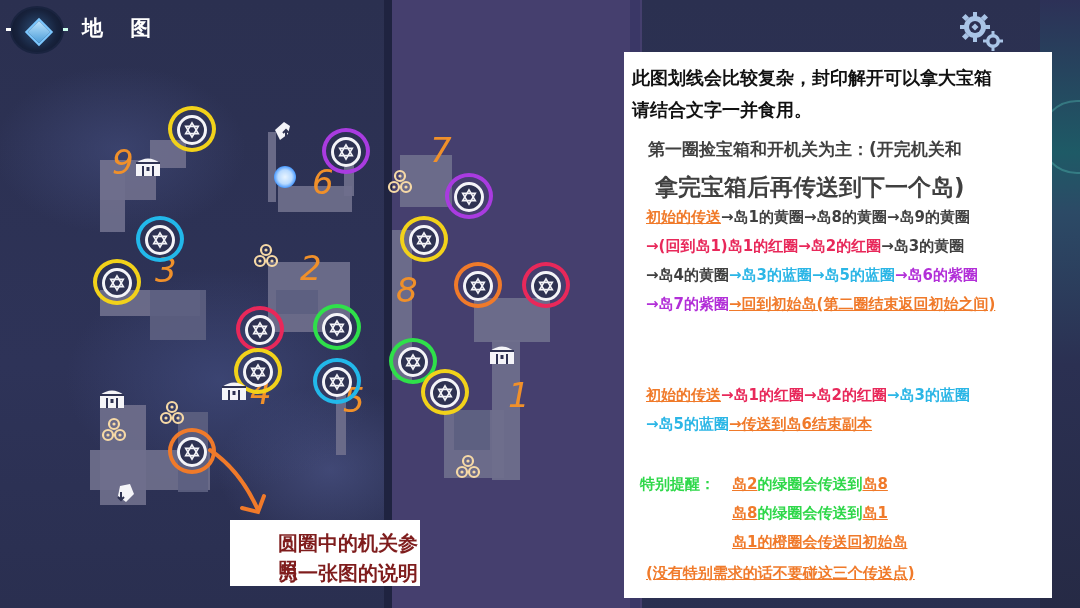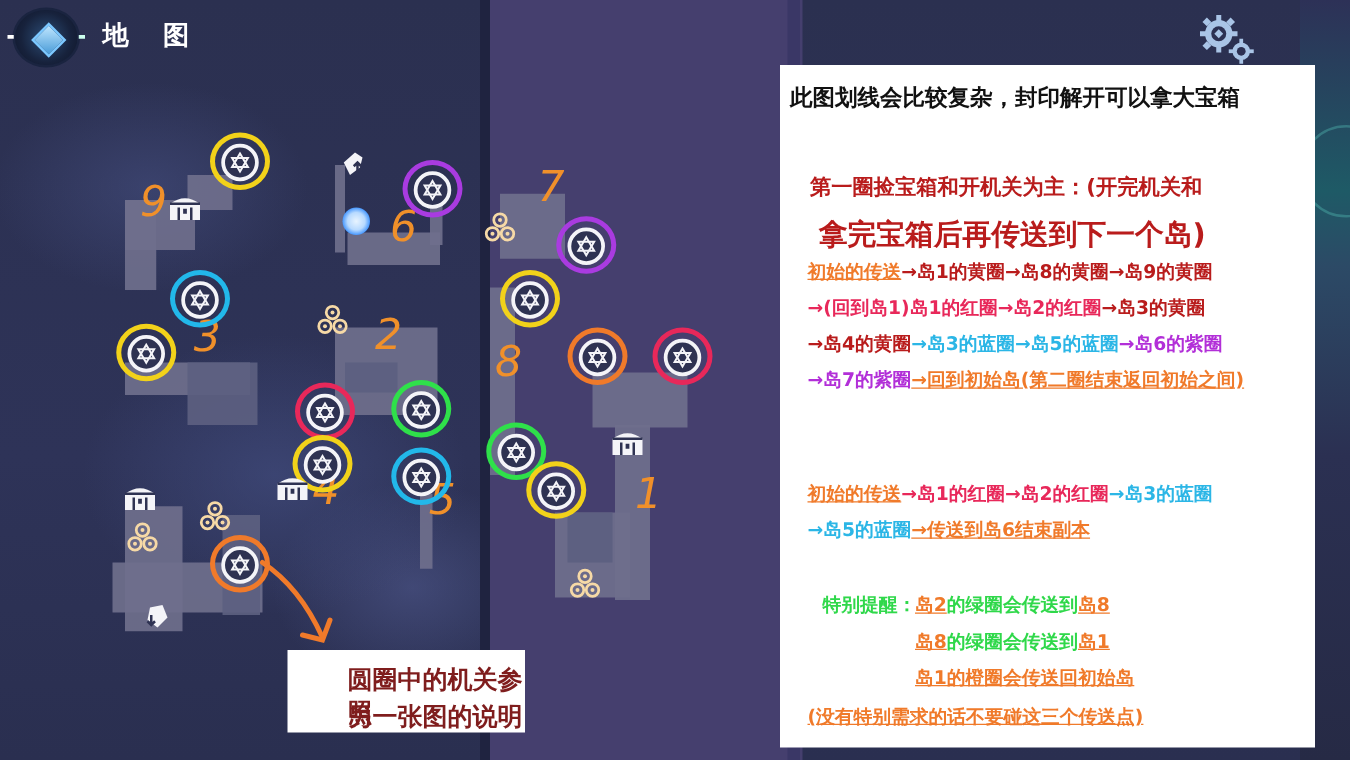--- a/index.html
+++ b/index.html
@@ -45,21 +45,21 @@
   .portal { position:absolute; width:22px; height:22px; border-radius:50%; background:radial-gradient(circle,#e8f4ff 0%,#b8daff 45%,#4a9aff 70%,rgba(74,154,255,0.2) 100%); cursor:pointer; }
   .exit-icon { position:absolute; width:22px; height:24px; cursor:pointer; }
 
   .note-box { position:absolute; left:230px; top:520px; width:190px; height:66px; background:#fff; }
   .note-box div { position:absolute; left:28px; color:#7f1d1d; font-size:20px; font-weight:bold;margin-left:20px; }
 
   .panel { position:absolute; left:624px; top:52px; width:428px; height:546px; background:#ffffff; }
   .panel .line { position:absolute; white-space:nowrap; font-weight:bold; }
   .h1 { font-size:18px; color:#111; left:8px; }
   .c { font-size:15px; }
-  .yellow { color:#b91c1c; }
+  .yellow { color:#404040; }
   .orange { color:#f07a2a;text-decoration:underline; }
   .red { color:#e8285a; }
   .blue { color:#2bb6e6; }
   .purple { color:#b22fd8; }
   .green { color:#2fd84a; }
 </style>
 </head>
 <body>
 
 <div id="stage">
@@ -383,33 +383,34 @@
           <rect x="41" y="29.5" width="4" height="3"></rect>
       </g>
       <circle cx="17" cy="17" r="6" fill="#2c3052"></circle>
       <rect x="14.5" y="14.5" width="5" height="5" fill="#a9c4e6" transform="rotate(45 17 17)"></rect>
       <circle cx="35" cy="31" r="3.5" fill="#2c3052"></circle>
     </svg>
   </div>
 
   <div class="panel">
     <div class="line h1" style="top:14px;">此图划线会比较复杂，封印解开可以拿大宝箱</div>
+    <div class="line h1" style="top:46px;">请结合文字一并食用。</div>
     <div class="line yellow" style="top:86px;left:24px;font-size:17px;">第一圈捡宝箱和开机关为主：(开完机关和</div>
     <div class="line yellow" style="top:120px;left:31px;font-size:23px;">拿完宝箱后再传送到下一个岛)</div>
     <div id="r1">
         <div class="line c" style="top: 156px; left: 22px;"><span class="orange">初始的传送</span><span class="yellow">→岛1的黄圈→岛8的黄圈→岛9的黄圈</span></div>
         <div class="line c" style="top: 185px; left: 22px;"><span class="red">→(回到岛1)岛1的红圈→岛2的红圈</span><span class="yellow">→岛3的黄圈</span></div>
         <div class="line c" style="top: 214px; left: 22px;"><span class="yellow">→岛4的黄圈</span><span class="blue">→岛3的蓝圈→岛5的蓝圈</span><span class="purple">→岛6的紫圈</span></div>
         <div class="line c" style="top: 243px; left: 22px;"><span class="purple">→岛7的紫圈</span><span class="orange">→回到初始岛(第二圈结束返回初始之间)</span></div>
       </div>
     <div id="r2">
         <div class="line c" style="top: 334px; left: 22px;"><span class="orange">初始的传送</span><span class="red">→岛1的红圈→岛2的红圈</span><span class="blue">→岛3的蓝圈</span></div>
         <div class="line c" style="top: 363px; left: 22px;"><span class="blue">→岛5的蓝圈</span><span class="orange">→传送到岛6结束副本</span></div>
       </div>
-    <div class="line green c" style="top:423px;left:34px;">特别提醒：</div>
+    <div class="line green c" style="top:423px;left:16px;">特别提醒：</div>
     <div id="rem">
         <div class="line c" style="top: 423px; left: 108px;"><span class="orange">岛2</span><span class="green">的绿圈会传送到</span><span class="orange">岛8</span></div>
         <div class="line c" style="top: 452px; left: 108px;"><span class="orange">岛8</span><span class="green">的绿圈会传送到</span><span class="orange">岛1</span></div>
         <div class="line c" style="top: 481px; left: 108px;"><span class="orange">岛1的橙圈会传送回初始岛</span></div>
       </div>
     <div class="line orange c" style="top:512px;left:22px;">(没有特别需求的话不要碰这三个传送点)</div>
   </div>
 </div>
 
 </body></html>

